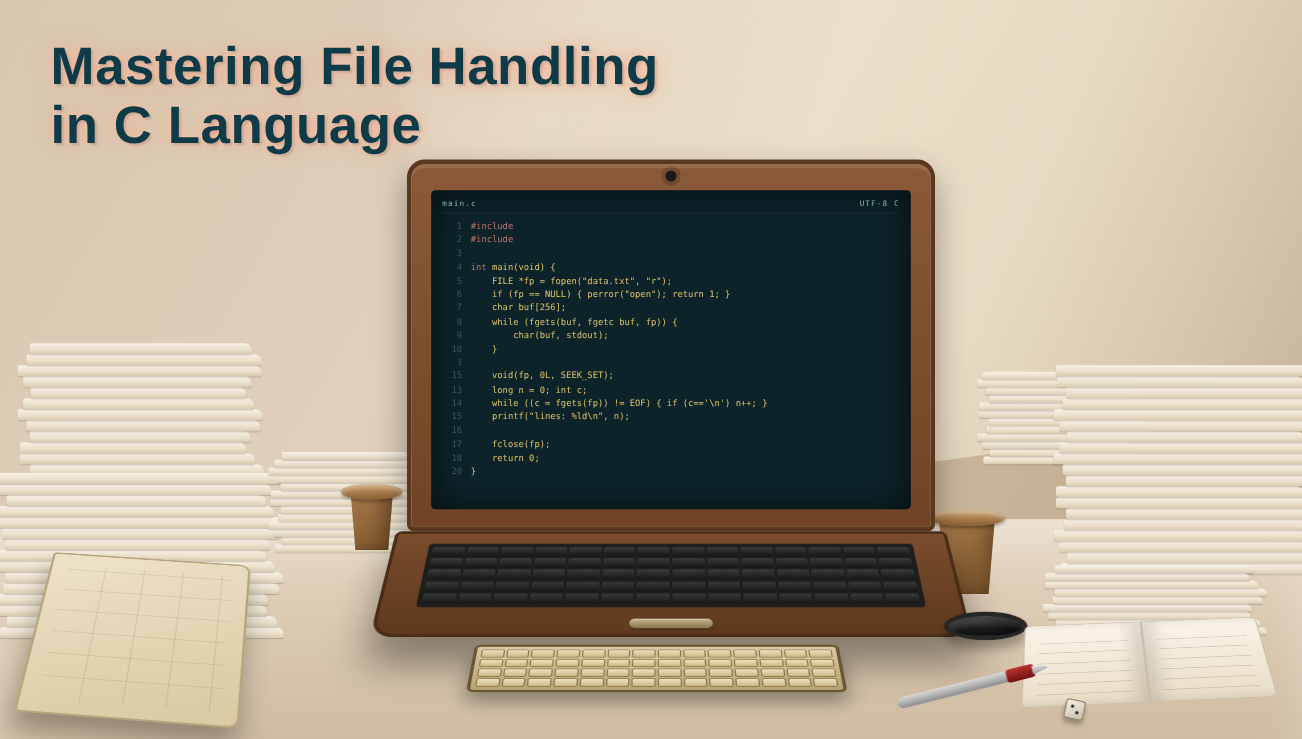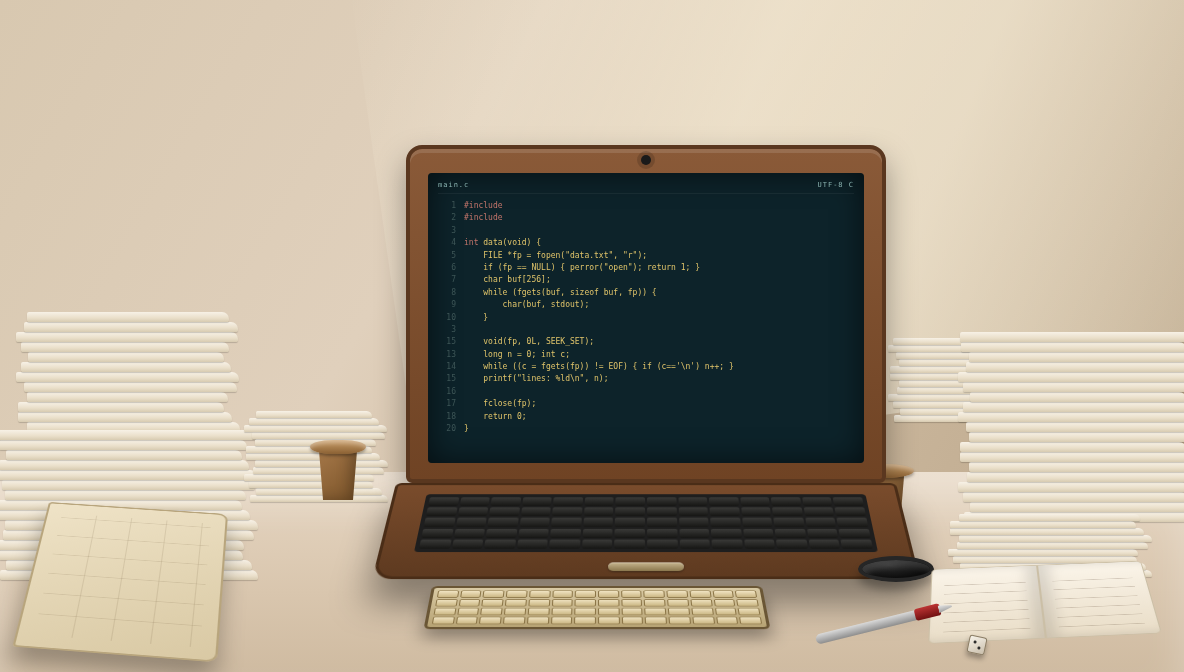--- a/index.html
+++ b/index.html
@@ -40,21 +40,20 @@
       0 0 18px rgba(255,150,120,0.55),
       0 0 8px rgba(255,200,170,0.55),
       2px 2px 2px rgba(0,0,0,0.18);
   }
   .title .l2 { display: block; }
   
   .laptop {
     position: absolute;
     left: 370px; top: 145px;
     width: 480px;
-    margin-left: 36px;
   }
   .lid {
     position: relative;
     width: 480px; height: 338px;
     background: linear-gradient(180deg, #8a5a38 0%, #6f4324 100%);
     border-radius: 16px 16px 6px 6px;
     border: 4px solid #5a371f;
     box-shadow: 0 14px 30px rgba(0,0,0,0.35), inset 0 4px 0 rgba(255,255,255,0.12);
   }
   .webcam {
@@ -235,20 +234,24 @@
   .die::before { top:4px; left:4px; }
   .die::after  { bottom:4px; right:4px; }
 </style>
 </head>
 <body>
 
 <div class="scene">
   <div class="lightbeam"></div>
   <div class="desk"></div>
 
+  <div class="title">
+    <span>Mastering File Handling</span>
+    <span class="l2">in C Language</span>
+  </div>
 
   <div class="stack" style="left:22px; bottom:190px; width:210px; height:160px;">
       <div class="sheet" style="bottom:0px; left:0.0px; right:-8px;"></div>
       <div class="sheet" style="bottom:10px; left:5.9px; right:-2.1px;"></div>
       <div class="sheet" style="bottom:20px; left:-1.5px; right:6.9px;"></div>
       <div class="sheet" style="bottom:30px; left:-5.6px; right:5.8px;"></div>
       <div class="sheet" style="bottom:40px; left:3.0px; right:-3.7px;"></div>
       <div class="sheet" style="bottom:50px; left:4.8px; right:-7.8px;"></div>
       <div class="sheet" style="bottom:60px; left:-4.2px; right:-0.4px;"></div>
       <div class="sheet" style="bottom:70px; left:-3.7px; right:7.6px;"></div>
@@ -355,25 +358,25 @@
     <div class="lid">
       <div class="webcam"></div>
       <div class="screen">
         <div class="screenbar">
           <span>main.c</span>
           <span>UTF-8  C</span>
         </div>
         <div class="code" id="code"><span class="gutter">1</span><span class="kw">#include</span><span class="fn"> <stdio.h></stdio.h></span>
 <span class="gutter">2</span><span class="kw">#include</span><span class="fn"> <stdlib.h></stdlib.h></span>
 <span class="gutter">3</span><span class="fn"></span>
-<span class="gutter">4</span><span class="kw">int</span><span class="fn"> data(void) {</span>
+<span class="gutter">4</span><span class="kw">int</span><span class="fn"> main(void) {</span>
 <span class="gutter">5</span><span class="fn">    FILE *fp = fopen("data.txt", "r");</span>
 <span class="gutter">6</span><span class="fn">    if (fp == NULL) { perror("open"); return 1; }</span>
 <span class="gutter">7</span><span class="fn">    char buf[256];</span>
-<span class="gutter">8</span><span class="fn">    while (fgets(buf, sizeof buf, fp)) {</span>
+<span class="gutter">8</span><span class="fn">    while (fgets(buf, fgetc buf, fp)) {</span>
 <span class="gutter">9</span><span class="fn">        char(buf, stdout);</span>
 <span class="gutter">10</span><span class="fn">    }</span>
 <span class="gutter">3</span><span class="fn"></span>
 <span class="gutter">15</span><span class="fn">    void(fp, 0L, SEEK_SET);</span>
 <span class="gutter">13</span><span class="fn">    long n = 0; int c;</span>
 <span class="gutter">14</span><span class="fn">    while ((c = fgets(fp)) != EOF) { if (c=='\n') n++; }</span>
 <span class="gutter">15</span><span class="fn">    printf("lines: %ld\n", n);</span>
 <span class="gutter">16</span><span class="fn"></span>
 <span class="gutter">17</span><span class="fn">    fclose(fp);</span>
 <span class="gutter">18</span><span class="fn">    return 0;</span>

